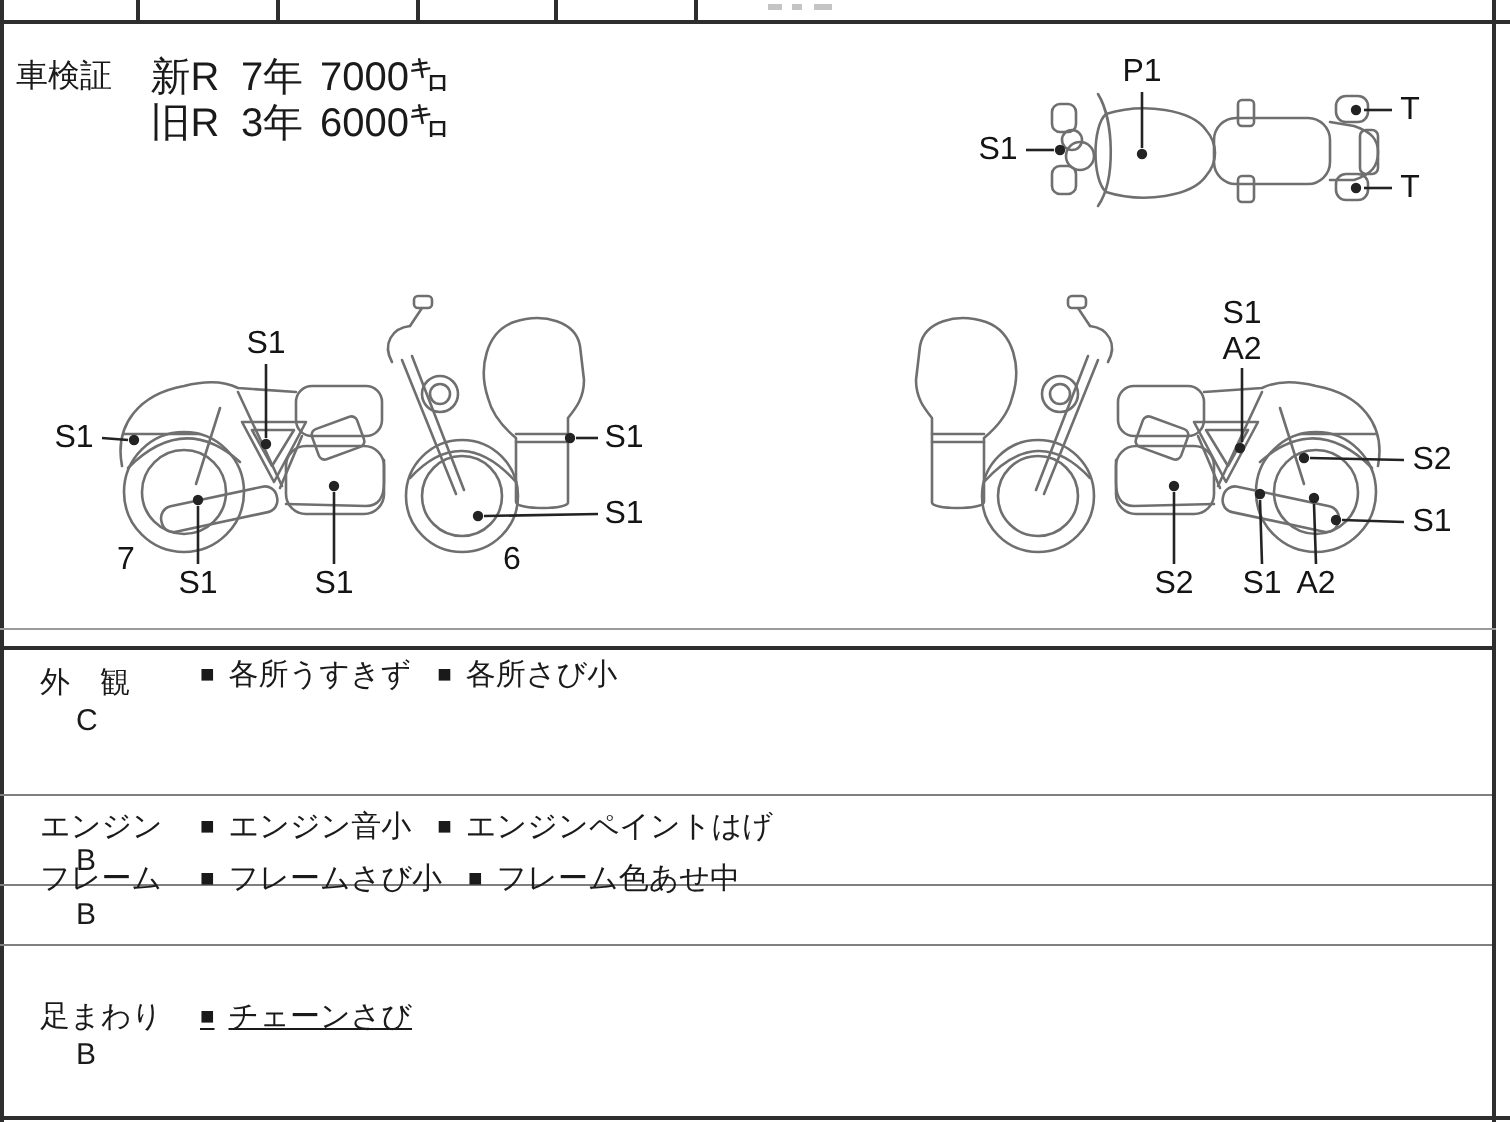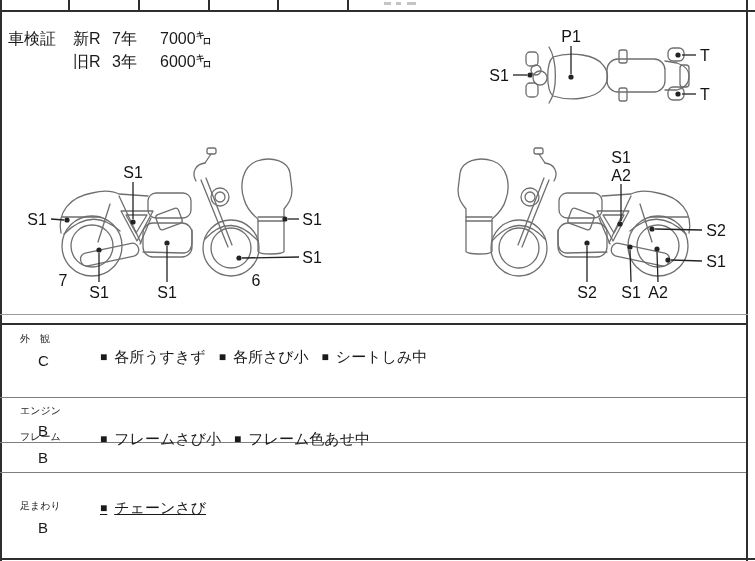--- a/index.html
+++ b/index.html
@@ -8,25 +8,25 @@
     font-family:"Liberation Sans","DejaVu Sans",sans-serif;color:#1a1a1a;overflow:hidden;
   }
   .abs{position:absolute;}
   
   .rule{position:absolute;background:#2e2e2e;}
   .rule-thin{position:absolute;background:#9a9a9a;}
   .vline{position:absolute;top:0;width:2px;height:11px;background:#2e2e2e;}
   .mark{position:absolute;top:2px;height:3px;background:#c4c4c4;}
   
   .reg-label{position:absolute;left:8px;top:30px;font-size:16px;line-height:18px;}
-  .reg-rows{position:absolute;left:73px;top:30px;font-size:16px;line-height:18px;}
+  .reg-rows{position:absolute;left:73px;top:30px;font-size:20px;line-height:18px;text-align:center;}
   .reg-row{display:grid;grid-template-columns:39px 48px auto;margin-bottom:5px;white-space:nowrap;}
   
   .cond-row{position:absolute;left:0;width:746px;}
-  .cond-cat{position:absolute;left:20px;font-size:10px;white-space:nowrap;}
+  .cond-cat{position:absolute;left:20px;font-size:15px;white-space:nowrap;}
   .cond-grade{position:absolute;left:38px;font-size:15px;}
   .cond-items{position:absolute;left:100px;display:flex;gap:13px;font-size:15px;white-space:nowrap;}
   .cond-item .bullet{font-size:12px;margin-right:7px;position:relative;top:-1px;}
   
   svg.diagram{position:absolute;left:0;top:0;pointer-events:none;}
   .sketch{fill:none;stroke:#6f6f6f;stroke-width:1.3;stroke-linecap:round;stroke-linejoin:round;}
   .dlabels line{stroke:#232323;stroke-width:1.3;}
   .dlabels circle{fill:#232323;stroke:none;}
   .dlabels text{fill:#141414;font-family:"Liberation Sans","DejaVu Sans",sans-serif;
     font-size:16px;text-anchor:middle;dominant-baseline:central;}
@@ -187,29 +187,32 @@
         <text x="631" y="292">S1</text>
         <line x1="658" y1="282" x2="657" y2="252"></line>
         <circle cx="657" cy="249" r="2.6"></circle>
         <text x="658" y="292">A2</text>
       </g>
   </svg>
 
   <div class="cond-row" style="top:324px;height:73px;border-bottom:1px solid #7f7f7f;">
     <span class="cond-cat" style="top:8px;">外　観</span>
     <span class="cond-grade" style="top:28px;">C</span>
-    <div class="cond-items" style="top:24px;">
+    <div class="cond-items" style="top:4px;">
         <span class="cond-item"><span class="bullet">■</span><span>各所うすきず</span></span>
         <span class="cond-item"><span class="bullet">■</span><span>各所さび小</span></span>
-        <span class="cond-item"><span class="bullet">■</span><span>シートしみ中</span></span>
       </div>
   </div>
   <div class="cond-row" style="top:397px;height:45px;border-bottom:1px solid #7f7f7f;">
     <span class="cond-cat" style="top:7px;">エンジン</span>
     <span class="cond-grade" style="top:25px;">B</span>
+    <div class="cond-items" style="top:7px;">
+        <span class="cond-item"><span class="bullet">■</span><span>エンジン音小</span></span>
+        <span class="cond-item"><span class="bullet">■</span><span>エンジンペイントはげ</span></span>
+      </div>
   </div>
   <div class="cond-row" style="top:422px;height:50px;border-bottom:1px solid #7f7f7f;">
     <span class="cond-cat" style="top:8px;">フレーム</span>
     <span class="cond-grade" style="top:27px;">B</span>
     <div class="cond-items" style="top:8px;justify-content:flex-end;">
         <span class="cond-item"><span class="bullet">■</span><span>フレームさび小</span></span>
         <span class="cond-item"><span class="bullet">■</span><span>フレーム色あせ中</span></span>
       </div>
   </div>
   <div class="cond-row" style="top:492px;height:66px;">

